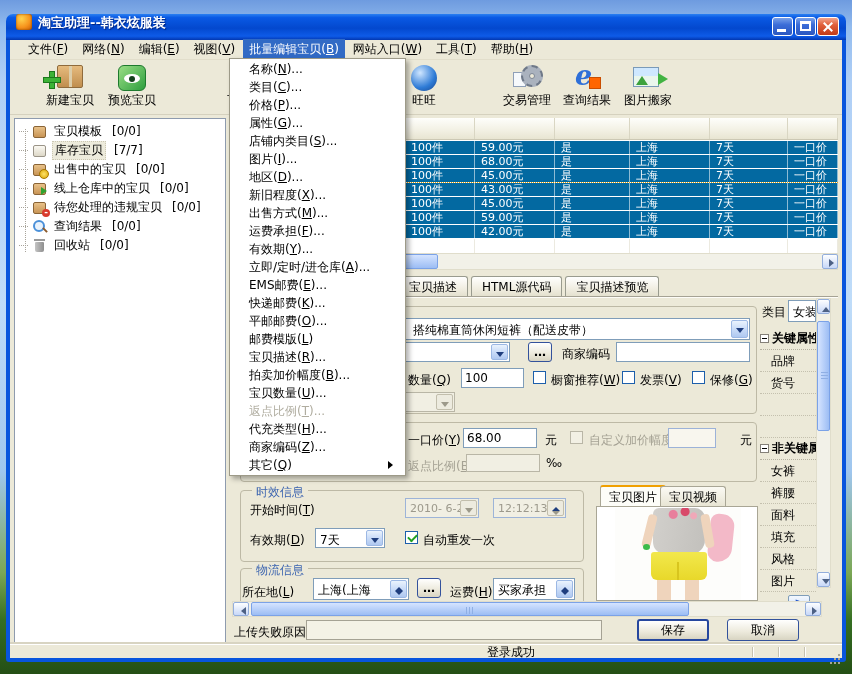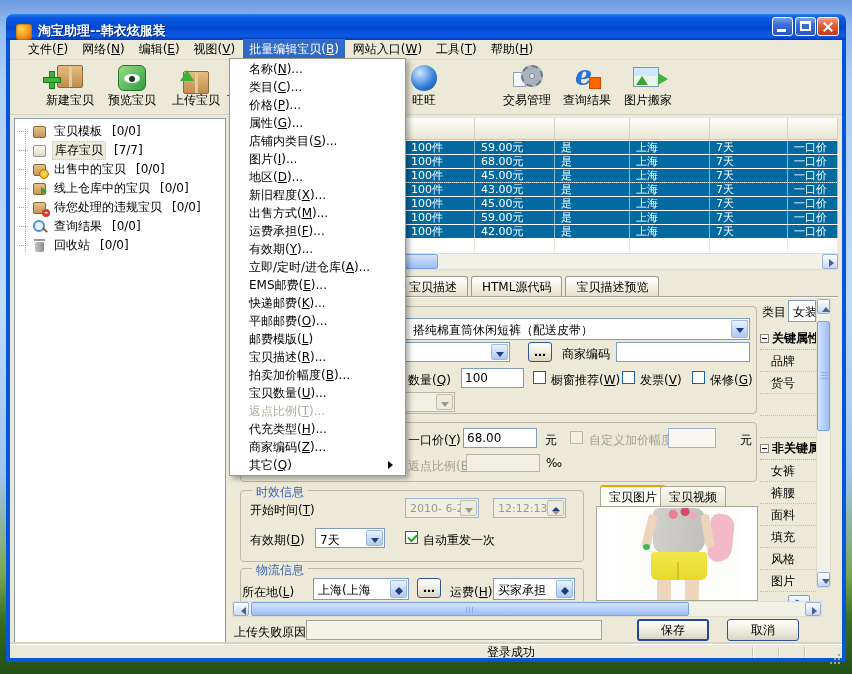--- a/index.html
+++ b/index.html
@@ -4,21 +4,21 @@
 <style>
 *{margin:0;padding:0;box-sizing:border-box}
 html,body{width:852px;height:674px;overflow:hidden}
 #screen{position:relative;width:852px;height:674px;font-family:"DejaVu Sans",sans-serif;font-size:12px;color:#000;
 background:linear-gradient(180deg,#6E9BDF 0%,#93BCEF 4%,#AFCFF6 12%,#BFDCF9 45%,#9FC6EE 70%,#7BA755 85%,#356F22 92%,#244F15 100%);}
 u{text-decoration:underline}
 
 
 .titlebar{position:absolute;left:6px;top:14px;width:840px;height:26px;border-radius:7px 7px 0 0;
 background:linear-gradient(180deg,#2A80F2 0%,#0A59E4 14%,#0348CE 55%,#0E5BE8 85%,#0236B0 100%);
-display:flex;align-items:flex-end;padding:0 6px}
+display:flex;align-items:flex-start;padding:0 6px}
 .app-icon{width:16px;height:16px;margin:0 6px 0 4px;border-radius:3px;flex:none;
 background:radial-gradient(circle at 35% 30%,#FFD24D,#F7941D 55%,#C85A00);box-shadow:inset 0 0 2px #7A3E00}
 .title-text{color:#fff;font-weight:bold;font-size:13px;text-shadow:1px 1px 1px #00237E;white-space:nowrap}
 .tbtn{position:absolute;top:3px;width:21px;height:19px;border:1px solid #fff;border-radius:3px;
 background:linear-gradient(#7AA1E8,#3B6CD8 40%,#2B57C0)}
 .tbtn.min{left:766px}.tbtn.max{left:789px}.tbtn.close{left:811px;width:22px;background:linear-gradient(#F2A48C,#E1603C 40%,#C13A18)}
 .tbtn.min::after{content:'';position:absolute;left:4px;bottom:3px;width:9px;height:3px;background:#fff}
 .tbtn.max::after{content:'';position:absolute;inset:3px 4px 4px 4px;border:2px solid #fff;border-top-width:3px}
 .tbtn.close::before,.tbtn.close::after{content:'';position:absolute;left:4px;top:8px;width:12px;height:2px;background:#fff}
 .tbtn.close::before{transform:rotate(45deg)}.tbtn.close::after{transform:rotate(-45deg)}
@@ -212,27 +212,20 @@
           <span class="g-plus"></span>
         </div>
       <div class="tlabel">新建宝贝</div>
     </div>
     <div class="tbi" style="left:88px">
       <div class="tico">
           <span class="eye-sq"></span>
         </div>
       <div class="tlabel">预览宝贝</div>
     </div>
-    <div class="tbi" style="left:152px">
-      <div class="tico">
-          <span class="carton" style="top:8px"></span>
-          <span class="g-up"></span>
-        </div>
-      <div class="tlabel">上传宝贝</div>
-    </div>
     <div class="tbi" style="left:207px">
       <div class="tico">
           <span class="carton"></span>
           <span class="g-down"></span>
         </div>
       <div class="tlabel">下载宝贝</div>
     </div>
     <div class="tbi" style="left:380px">
       <div class="tico">
           <span class="ww-sphere"></span>

